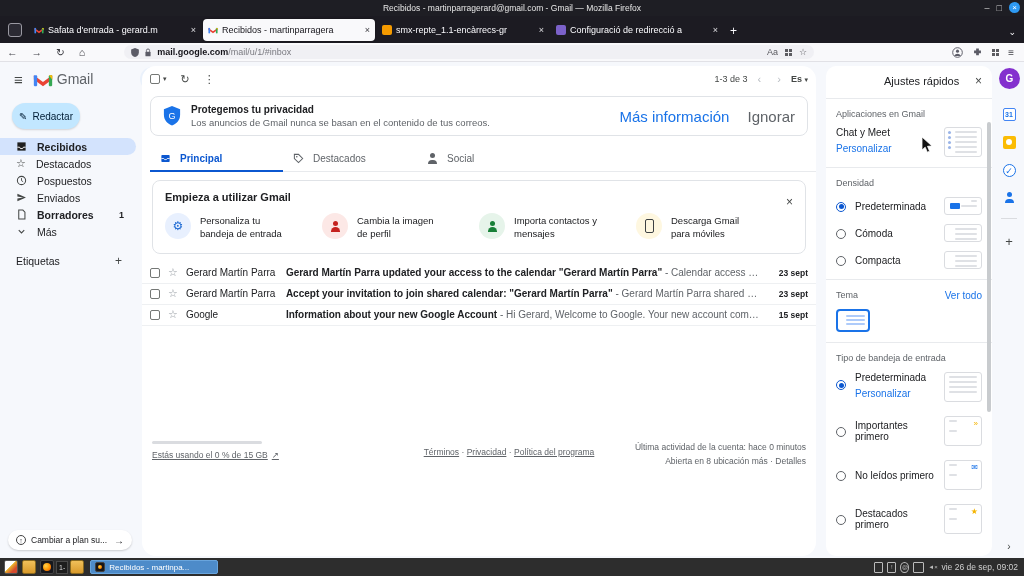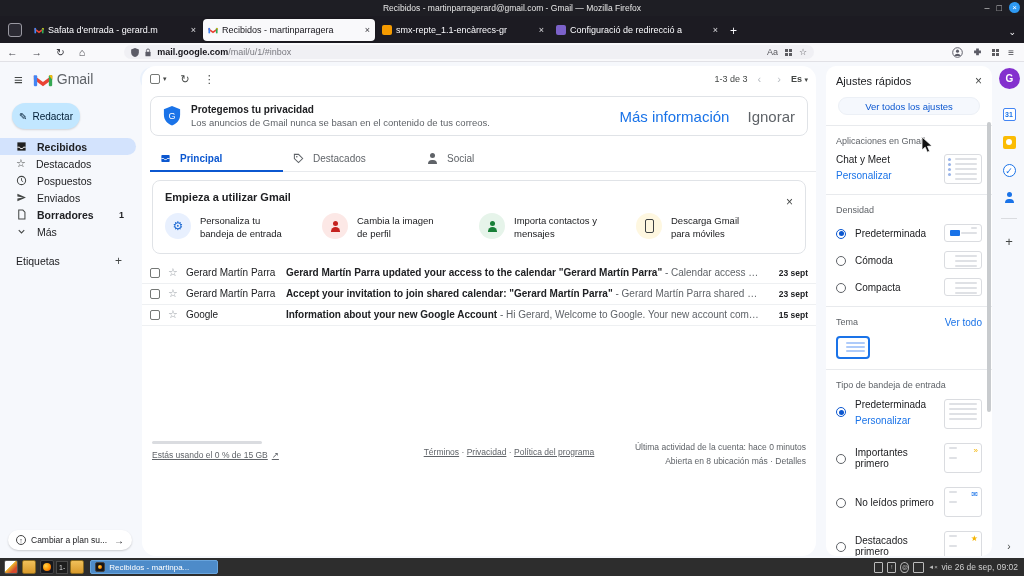--- a/index.html
+++ b/index.html
@@ -117,21 +117,21 @@
   .mailfooter { position:absolute; left:10px; right:10px; bottom:96px; font-size:8.5px; color:#5f6368; }
   .storagebar { width:110px; height:3px; background:#dadce0; border-radius:2px; }
   .storage-txt { margin-top:6px; text-decoration:underline; color:#5f6368; display:flex; gap:4px; align-items:center; }
   .foot-center { position:absolute; left:260px; right:200px; top:6px; text-align:center; }
   .foot-center span { text-decoration:underline; }
   .foot-right { position:absolute; right:0; top:0; text-align:right; line-height:1.6; }
 
   
   .settings { position:absolute; top:4px; left:826px; width:166px; bottom:2px; background:#fff; border-radius:10px;
     padding:8px 10px; overflow:hidden; font-size:10px; color:#202124; }
-  .set-title { display:flex; align-items:center; font-size:11px; }
+  .set-title { display:flex; align-items:center; font-size:11px;margin-left:48px; }
   .set-close { margin-left:auto; font-size:12px; color:#444746; }
   .see-all { margin:9px 2px 0 2px; height:18px; border-radius:9px; background:#f5f8fd; border:1px solid #ecf0f6;
     color:#0b57d0; font-size:9.5px; display:flex; align-items:center; justify-content:center; }
   .divider { height:1px; background:#e8eaed; margin:10px -10px; }
   .sec-h { font-size:9px; color:#5f6368; }
   .row2 { display:flex; align-items:flex-start; margin-top:8px; }
   .thumb { margin-left:auto; border:1px solid #dadce0; border-radius:3px; background:#fff; position:relative; overflow:hidden; }
   .t-lines i { display:block; height:2px; background:#dfe1e5; margin:3px 4px 0 10px; border-radius:1px; }
   .t-dots { position:absolute; left:3px; top:3px; }
   .t-dots i { display:block; width:3px; height:3px; border-radius:50%; background:#9ab4e8; margin-bottom:2px; }
@@ -497,21 +497,20 @@
           <div>Abierta en 8 ubicación más · Detalles</div>
         </div>
       </div>
     </div>
 
     <div class="settings">
       <div class="set-title">
         <span>Ajustes rápidos</span>
         <span class="set-close">×</span>
       </div>
-      <div class="see-all">Ver todos los ajustes</div>
       <div class="divider"></div>
 
       <div class="sec-h">Aplicaciones en Gmail</div>
       <div class="row2">
         <div>
           <div>Chat y Meet</div>
           <div class="blue" style="margin-top:5px;">Personalizar</div>
         </div>
         <div class="thumb" style="width:38px;height:30px;">
           <span class="t-dots">

